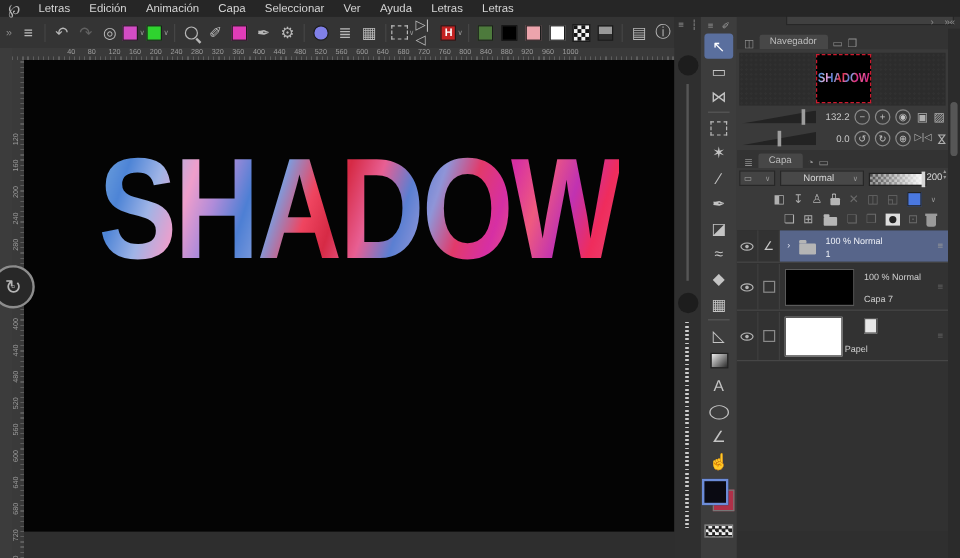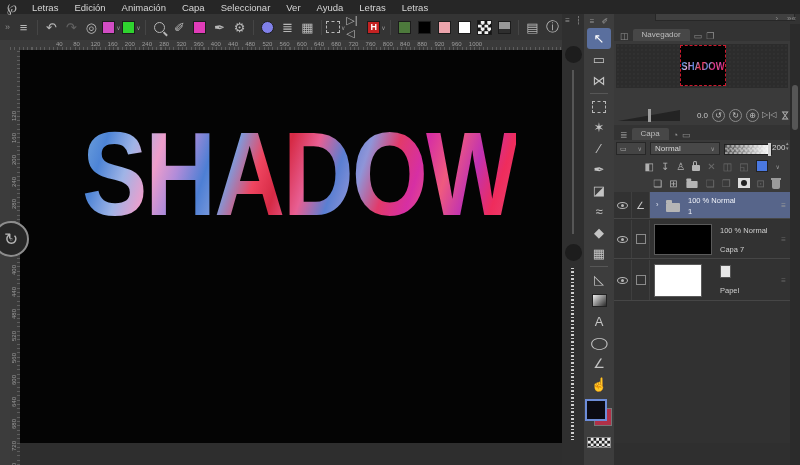--- a/index.html
+++ b/index.html
@@ -108,21 +108,21 @@
         display:flex;align-items:center;justify-content:center;font-size:8px;color:#c0c0c0;box-sizing:border-box;}
   .fbtn{position:absolute;font-size:10px;color:#b0b0b0;}
   .rot90{display:inline-block;transform:rotate(90deg);}
   
   .blendrow{position:absolute;left:0;width:176px;height:17px;}
   .minicombo{position:absolute;left:2px;top:2px;width:30px;height:13px;background:#444;border:1px solid #272727;
              box-sizing:border-box;display:flex;align-items:center;justify-content:space-between;
              font-size:7px;color:#aaa;padding:0 3px;}
   .blendsel{position:absolute;left:36px;top:2px;width:70px;height:13px;background:#484848;border:1px solid #272727;
             box-sizing:border-box;display:flex;align-items:center;font-size:8px;color:#d5d5d5;padding:0 4px;}
-  .blendsel .lbl{flex:1;text-align:left;}
+  .blendsel .lbl{flex:1;text-align:center;}
   .opsl{position:absolute;left:110px;top:4px;width:46px;height:9px;border:1px solid #222;
         background:linear-gradient(90deg,rgba(90,90,90,0),#fff),
         repeating-conic-gradient(#9a9a9a 0% 25%,#4a4a4a 0% 50%) 0 0/4.5px 4.5px;}
   .opsl::after{content:"";position:absolute;right:0;top:-2px;bottom:-2px;width:3px;background:#d5d5d5;}
   .opval{position:absolute;left:158px;top:3px;font-size:8px;color:#d5d5d5;}
   .stepper{position:absolute;left:172px;top:1px;font-size:5px;color:#999;line-height:5px;text-align:center;}
   .ltools{position:absolute;left:0;width:176px;height:16px;display:flex;align-items:center;
           justify-content:flex-end;gap:7px;font-size:10px;color:#b0b0b0;padding-right:10px;box-sizing:border-box;}
   .ltools .gray{opacity:.4;}
   .bluebox{width:10px;height:10px;background:#4a78e0;border:1px solid #222;}
@@ -359,20 +359,30 @@
       <span class="tabname">Navegador</span>
       <span class="ticon">▭</span>
       <span class="ticon">❐</span>
     </div>
     <div class="pcontent" style="top:41px;height:84px">
       <div class="thumbzone">
         <div class="navthumb">
           <span class="gradtext" style="background-image: linear-gradient(112deg, rgb(121, 170, 222) 0%, rgb(77, 132, 214) 7%, rgb(159, 180, 230) 13%, rgb(239, 158, 203) 19%, rgb(177, 140, 217) 24%, rgb(77, 127, 212) 30%, rgb(126, 155, 220) 35%, rgb(239, 69, 96) 41%, rgb(214, 42, 69) 46%, rgb(232, 95, 147) 52%, rgb(90, 127, 210) 58%, rgb(143, 149, 216) 63%, rgb(226, 58, 106) 69%, rgb(214, 47, 164) 75%, rgb(239, 90, 127) 81%, rgb(192, 50, 178) 87%, rgb(239, 44, 92) 93%, rgb(232, 72, 120) 100%);">SHADOW</span>
         </div>
       </div>
+      <div class="navrow" style="top:48px">
+        <span class="ramp" style="top:3px"></span>
+        <span class="rh" style="left:54px"></span>
+        <span class="navval" style="left:68px">132.2</span>
+        <span class="rbtn" style="left:98px">−</span>
+        <span class="rbtn" style="left:115px">+</span>
+        <span class="rbtn" style="left:132px">◉</span>
+        <span class="fbtn" style="left:150px;top:3px">▣</span>
+        <span class="fbtn" style="left:164px;top:3px">▨</span>
+      </div>
       <div class="navrow" style="top:66px">
         <span class="ramp" style="top:3px"></span>
         <span class="rh" style="left:34px"></span>
         <span class="navval" style="left:68px">0.0</span>
         <span class="rbtn" style="left:98px">↺</span>
         <span class="rbtn" style="left:115px">↻</span>
         <span class="rbtn" style="left:132px">⊕</span>
         <span class="fbtn" style="left:148px;top:3px;font-size:8px">▷|◁</span>
         <span class="fbtn rot90" style="left:166px;top:3px">⋈</span>
       </div>
@@ -457,21 +467,21 @@
     <div class="lrow" style="top:260px;height:41px">
       <span class="gut">
           <span class="eye"></span>
         </span>
       <span class="gut">
           <span class="cbox"></span>
         </span>
       <span class="lmain">
         <span class="lthumb" style="width:48px;height:33px;background:#fff"></span>
         <span class="paperico" style="position:absolute;left:70px;top:5px"></span>
-        <span class="linfo" style="left:70px;top:26px">Papel</span>
+        <span class="linfo" style="left:54px;top:26px">Papel</span>
         <span class="lmenu" style="opacity:.5">≡</span>
       </span>
     </div>
 
     <div class="rbottom"></div>
     <div class="scrollbar">
       <span class="sthumb"></span>
     </div>
   </div>
 

